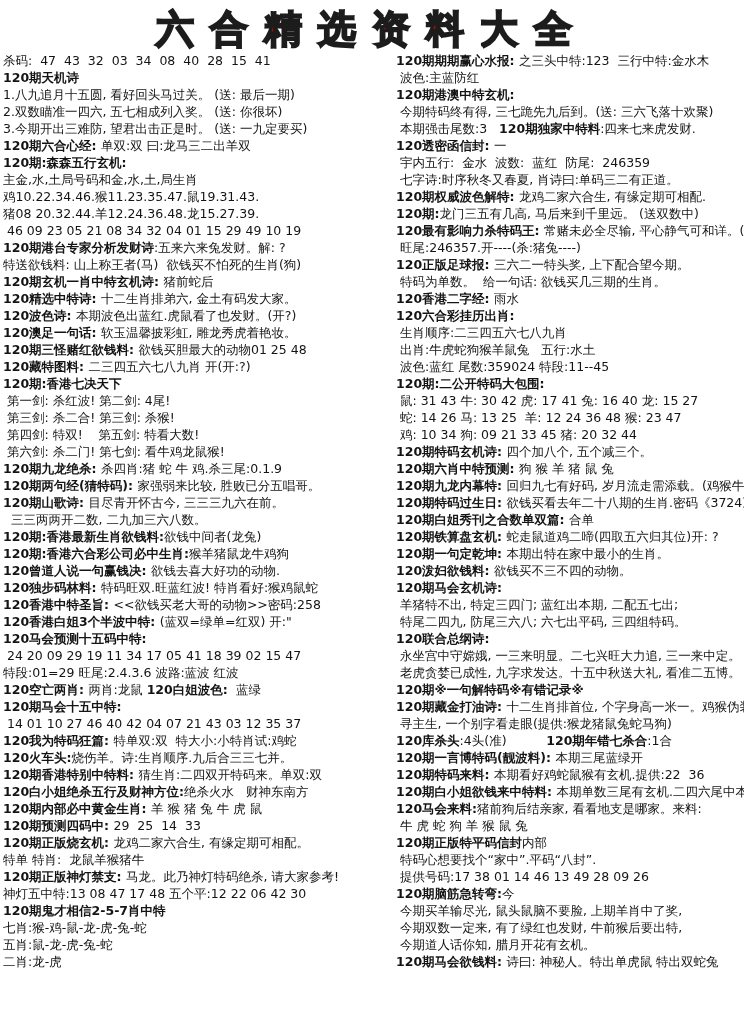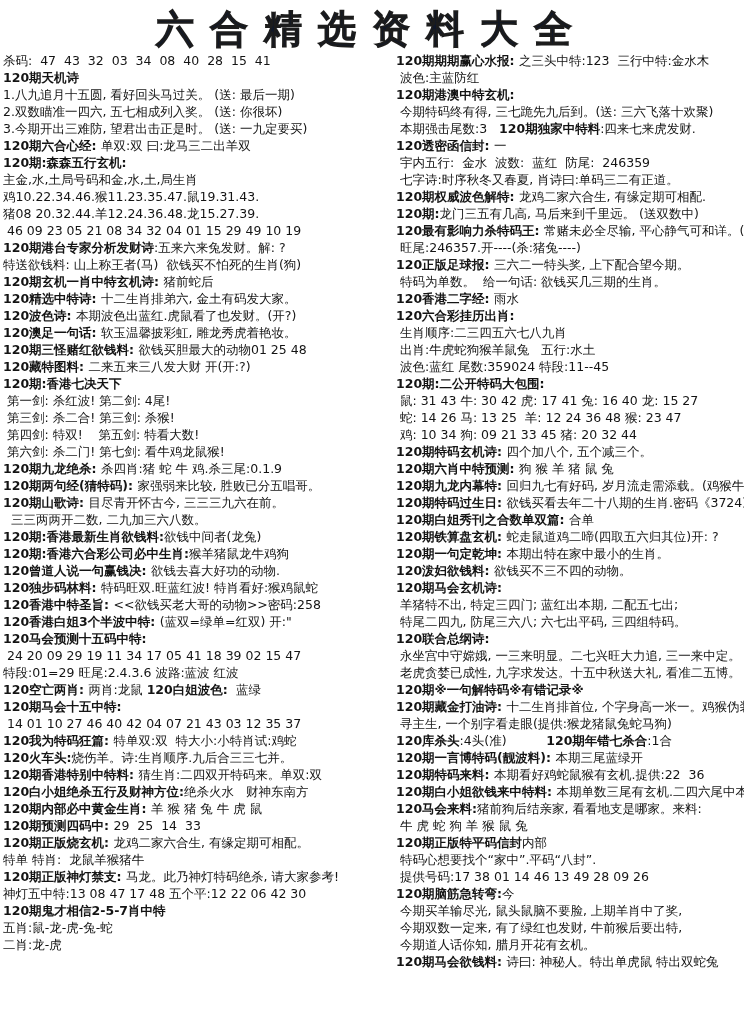--- a/index.html
+++ b/index.html
@@ -7,24 +7,24 @@
     position:relative;
     width:744px;height:1024px;
     background:#ffffff;
     font-family:"DejaVu Sans",sans-serif;
     color:#141414;
     overflow:hidden;
   }
   .title{
     position:absolute;top:4px;left:0;width:744px;
     text-align:center;
-    font-size:38px;font-weight:normal;
+    font-size:38px;font-weight:bold;
     letter-spacing:16px;
     white-space:nowrap;
-    color:#0f172a;
+    color:#7f1d1d;
     -webkit-text-stroke:2px #1c1c1c;
     text-shadow:0 0 1px #1c1c1c;
   }
   .col{
     position:absolute;top:52px;
     font-size:12.5px;line-height:17px;
   }
   .col-left{left:3px;width:370px;}
   .col-right{left:396px;width:368px;}
   .line{height:17px;white-space:pre;overflow:visible;}
@@ -48,21 +48,21 @@
     <div class="line"><span class="r">鸡10.22.34.46.猴11.23.35.47.鼠19.31.43.</span></div>
     <div class="line"><span class="r">猪08 20.32.44.羊12.24.36.48.龙15.27.39.</span></div>
     <div class="line"><span class="r"> 46 09 23 05 21 08 34 32 04 01 15 29 49 10 19</span></div>
     <div class="line"><span class="b">120期港台专家分析发财诗</span><span class="r">:五来六来兔发财。解: ?</span></div>
     <div class="line"><span class="r">特送欲钱料: 山上称王者(马)  欲钱买不怕死的生肖(狗)</span></div>
     <div class="line"><span class="b">120期玄机一肖中特玄机诗: </span><span class="r">猪前蛇后</span></div>
     <div class="line"><span class="b">120精选中特诗: </span><span class="r">十二生肖排弟六, 金土有码发大家。</span></div>
     <div class="line"><span class="b">120波色诗: </span><span class="r">本期波色出蓝红.虎鼠看了也发财。(开?)</span></div>
     <div class="line"><span class="b">120澳足一句话: </span><span class="r">软玉温馨披彩虹, 雕龙秀虎着艳妆。</span></div>
     <div class="line"><span class="b">120期三怪赌红欲钱料: </span><span class="r">欲钱买胆最大的动物01 25 48</span></div>
-    <div class="line"><span class="b">120藏特图料: </span><span class="r">二来五来三八发大财 开(开:?)</span></div>
+    <div class="line"><span class="b">120藏特图料: </span><span class="r">二三四五六七八九肖 开(开:?)</span></div>
     <div class="line"><span class="b">120期:香港七决天下</span></div>
     <div class="line"><span class="r"> 第一剑: 杀红波! 第二剑: 4尾!</span></div>
     <div class="line"><span class="r"> 第三剑: 杀二合! 第三剑: 杀猴!</span></div>
     <div class="line"><span class="r"> 第四剑: 特双!    第五剑: 特看大数!</span></div>
     <div class="line"><span class="r"> 第六剑: 杀二门! 第七剑: 看牛鸡龙鼠猴!</span></div>
     <div class="line"><span class="b">120期九龙绝杀: </span><span class="r">杀四肖:猪 蛇 牛 鸡.杀三尾:0.1.9</span></div>
     <div class="line"><span class="b">120期两句经(猜特码): </span><span class="r">家强弱来比较, 胜败已分五唱哥。</span></div>
     <div class="line"><span class="b">120期山歌诗: </span><span class="r">目尽青开怀古今, 三三三九六在前。</span></div>
     <div class="line"><span class="r">  三三两两开二数, 二九加三六八数。</span></div>
     <div class="line"><span class="b">120期:香港最新生肖欲钱料:</span><span class="r">欲钱中间者(龙兔)</span></div>
@@ -81,20 +81,21 @@
     <div class="line"><span class="b">120火车头:</span><span class="r">烧伤羊。诗:生肖顺序.九后合三三七并。</span></div>
     <div class="line"><span class="b">120期香港特别中特料: </span><span class="r">猜生肖:二四双开特码来。单双:双</span></div>
     <div class="line"><span class="b">120白小姐绝杀五行及财神方位:</span><span class="r">绝杀火水   财神东南方</span></div>
     <div class="line"><span class="b">120期内部必中黄金生肖: </span><span class="r">羊 猴 猪 兔 牛 虎 鼠</span></div>
     <div class="line"><span class="b">120期预测四码中: </span><span class="r">29  25  14  33</span></div>
     <div class="line"><span class="b">120期正版烧玄机: </span><span class="r">龙鸡二家六合生, 有缘定期可相配。</span></div>
     <div class="line"><span class="r">特单 特肖:  龙鼠羊猴猪牛</span></div>
     <div class="line"><span class="b">120期正版神灯禁支: </span><span class="r">马龙。此乃神灯特码绝杀, 请大家参考!</span></div>
     <div class="line"><span class="r">神灯五中特:13 08 47 17 48 五个平:12 22 06 42 30</span></div>
     <div class="line"><span class="b">120期鬼才相信2-5-7肖中特</span></div>
+    <div class="line"><span class="r">七肖:猴-鸡-鼠-龙-虎-兔-蛇</span></div>
     <div class="line"><span class="r">五肖:鼠-龙-虎-兔-蛇</span></div>
     <div class="line"><span class="r">二肖:龙-虎</span></div>
   </div>
 <div class="col col-right">
     <div class="line"><span class="b">120期期期赢心水报: </span><span class="r">之三头中特:123  三行中特:金水木</span></div>
     <div class="line"><span class="r"> 波色:主蓝防红</span></div>
     <div class="line"><span class="b">120期港澳中特玄机:</span></div>
     <div class="line"><span class="r"> 今期特码终有得, 三七跪先九后到。(送: 三六飞落十欢聚)</span></div>
     <div class="line"><span class="r"> 本期强击尾数:3   </span><span class="b">120期独家中特料</span><span class="r">:四来七来虎发财.</span></div>
     <div class="line"><span class="b">120透密函信封: </span><span class="r">一</span></div>

